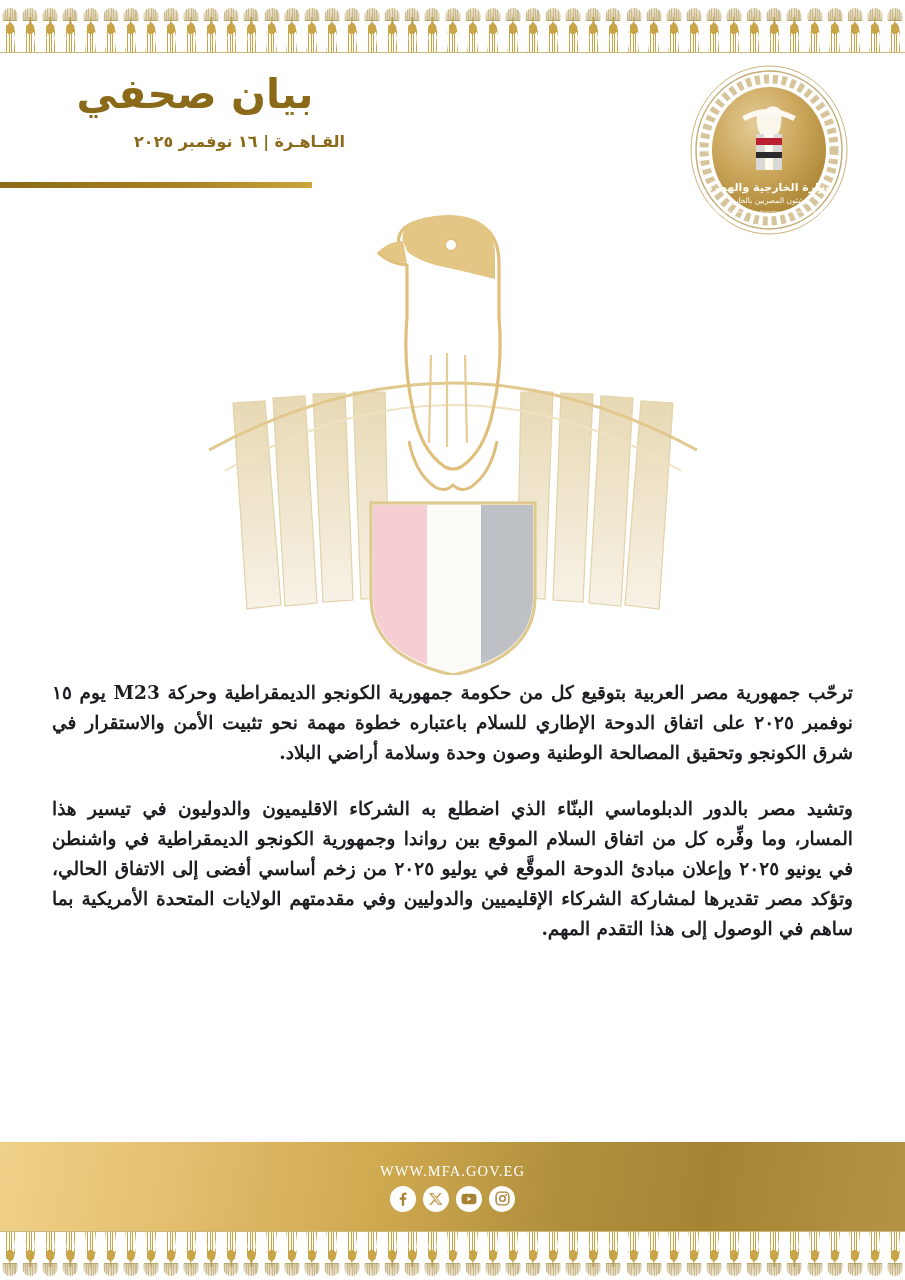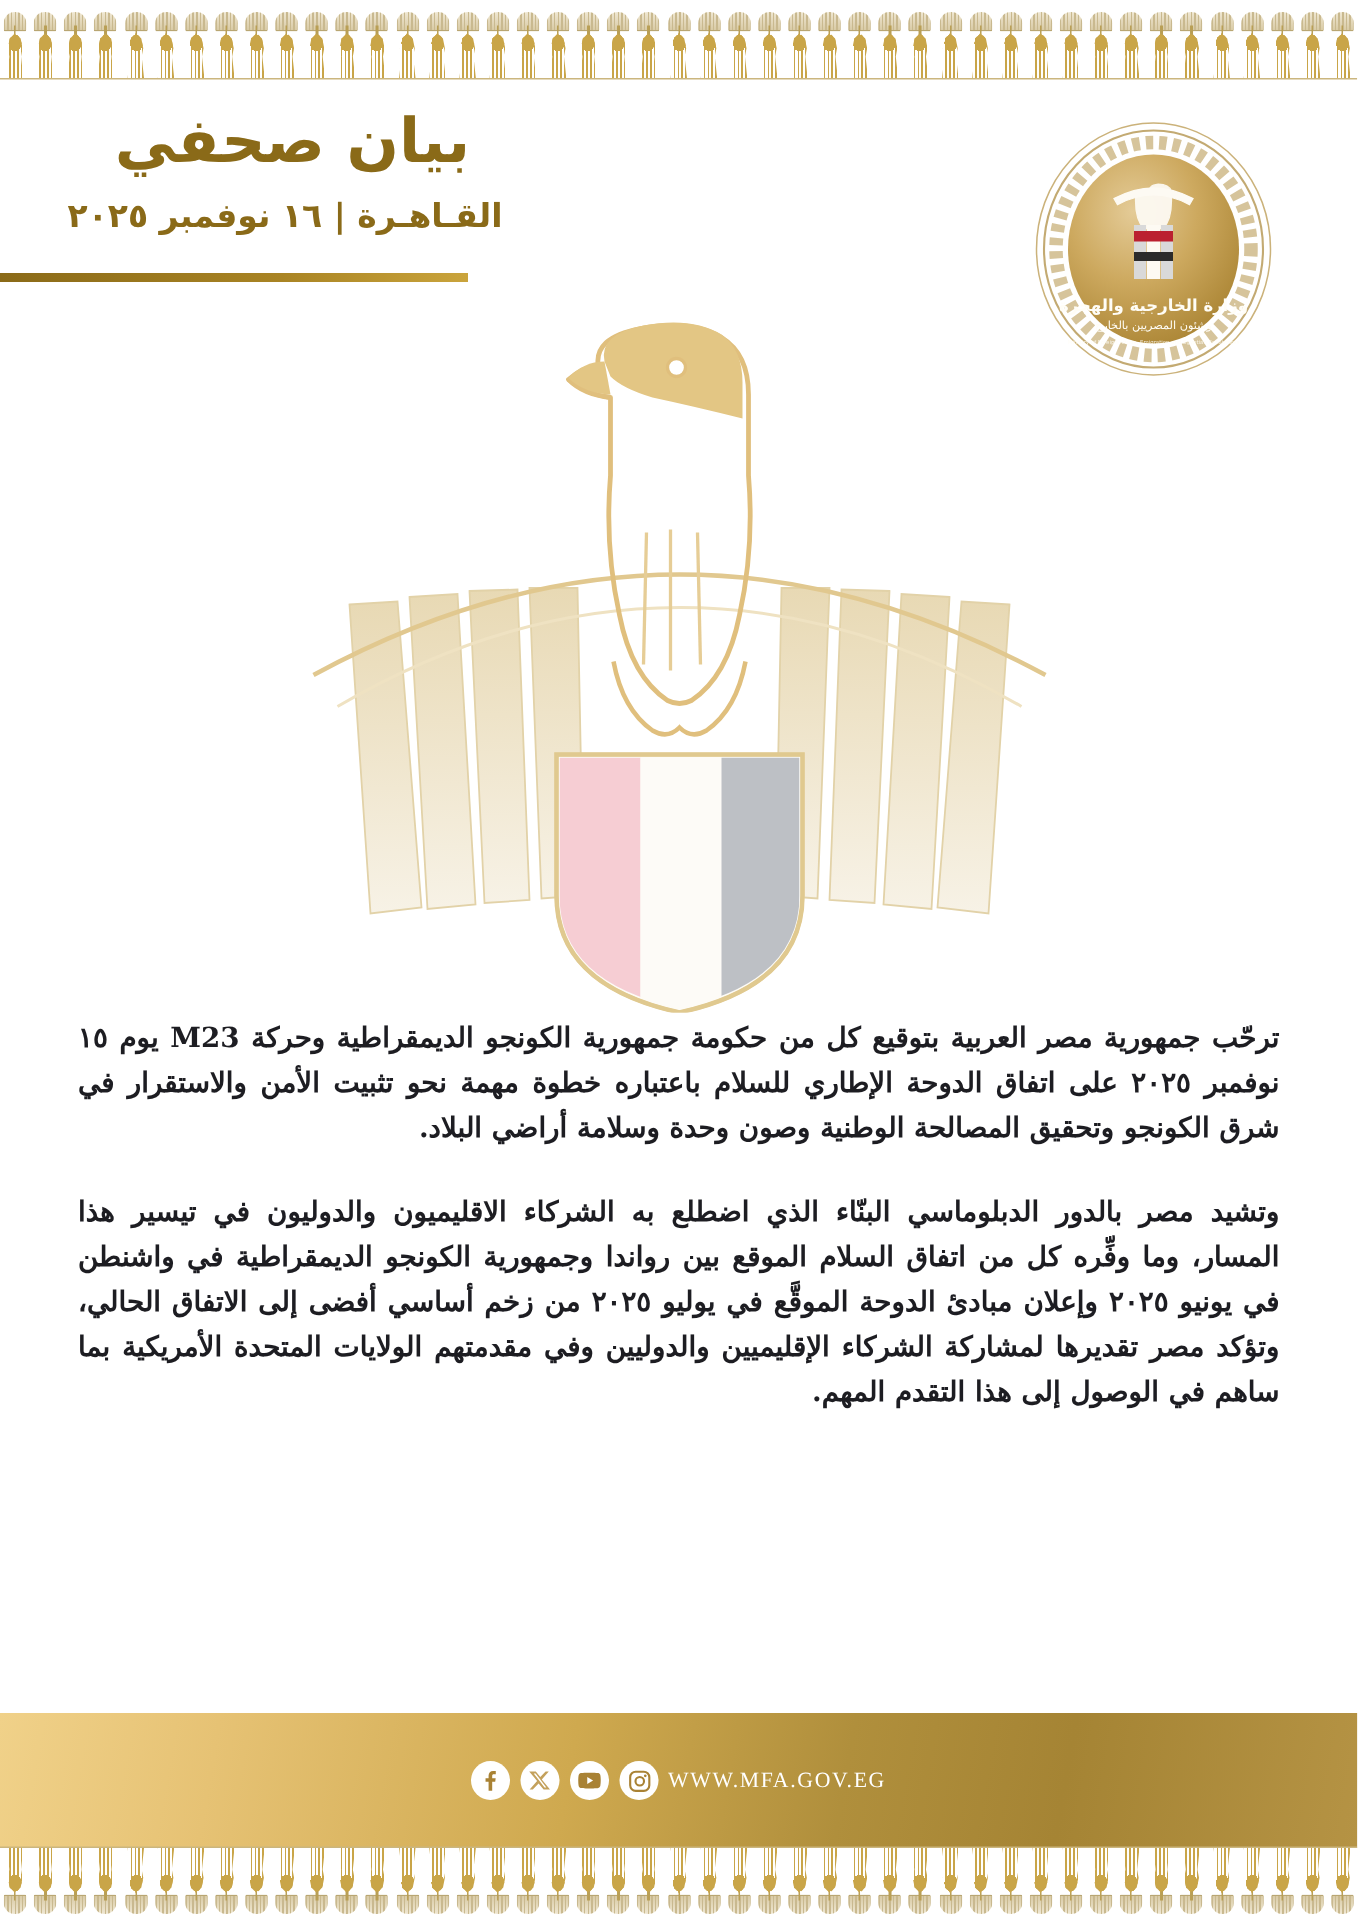--- a/index.html
+++ b/index.html
@@ -115,42 +115,42 @@
     letter-spacing: 2px;
     color: #8a6a18;
     direction: rtl;
     white-space: nowrap;
   }
   .press-date {
     position: absolute;
     right: 560px;
     top: 72px;
     width: 300px;
-    text-align: left;
+    text-align: right;
     font-family: "DejaVu Sans", sans-serif;
-    font-size: 22px;
+    font-size: 16px;
     font-weight: 700;
     color: #8a6a18;
     direction: rtl;
     white-space: nowrap;
   }
   .gold-rule {
     position: absolute;
     left: 0;
     top: 122px;
     width: 312px;
     height: 6px;
     background: linear-gradient(90deg, #8a6a18 0%, #a98424 60%, #caa43c 100%);
   }
 
   
   .seal {
     position: absolute;
     right: 55px;
-    top: 20px;
+    top: 4px;
     width: 162px;
     height: 172px;
   }
   .seal svg { display:block; width:100%; height:100%; }
 
   
   .watermark {
     position: absolute;
     left: 50%;
     top: 205px;
@@ -200,21 +200,21 @@
     position: absolute;
     left: 0;
     bottom: 48px;
     width: 905px;
     height: 90px;
     background: linear-gradient(100deg,
       #f0d189 0%, #e6c274 16%, #cfa94f 42%,
       #b08f3c 62%, #a58434 78%, #b59344 100%);
     z-index: 5;
     display: flex;
-    flex-direction: row;
+    flex-direction: column;
     align-items: center;
     justify-content: center;
     gap: 6px;
   }
   .footer-url {
     font-family: "Liberation Serif", serif;
     font-size: 14.5px;
     letter-spacing: 1.1px;
     color: #ffffff;
     direction: ltr;

